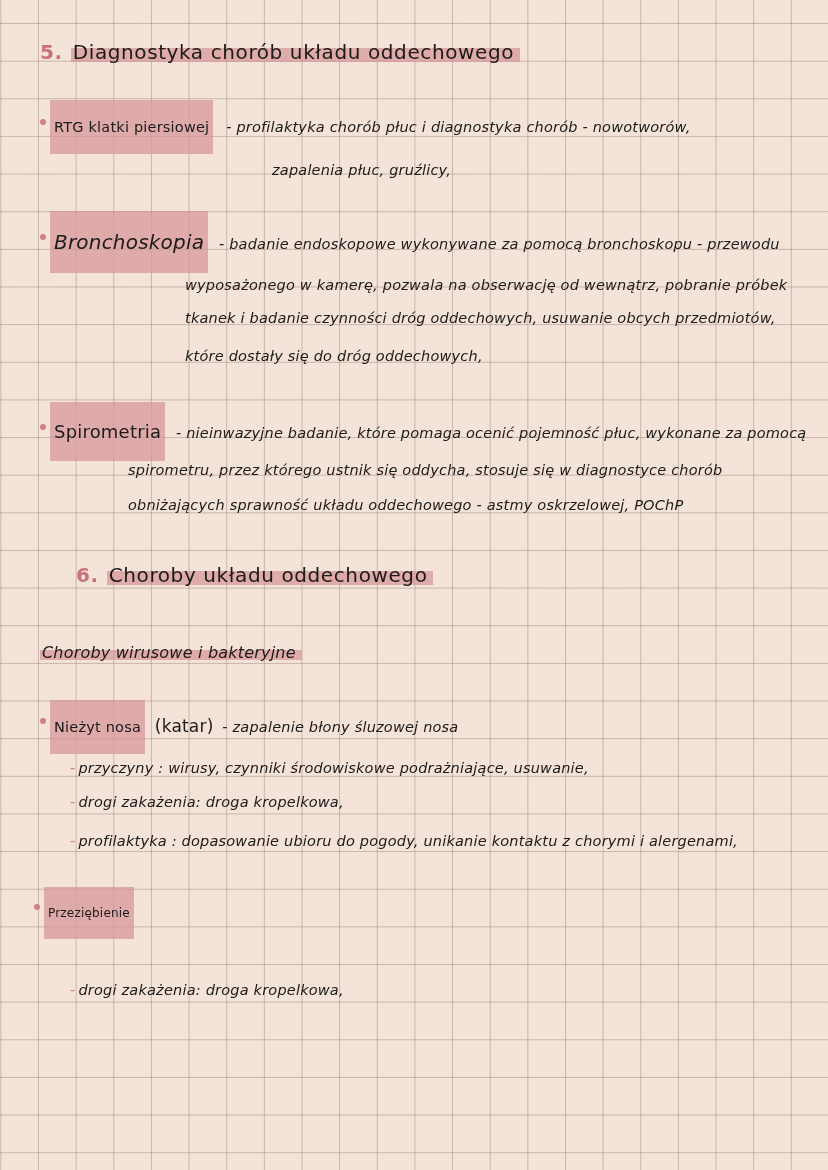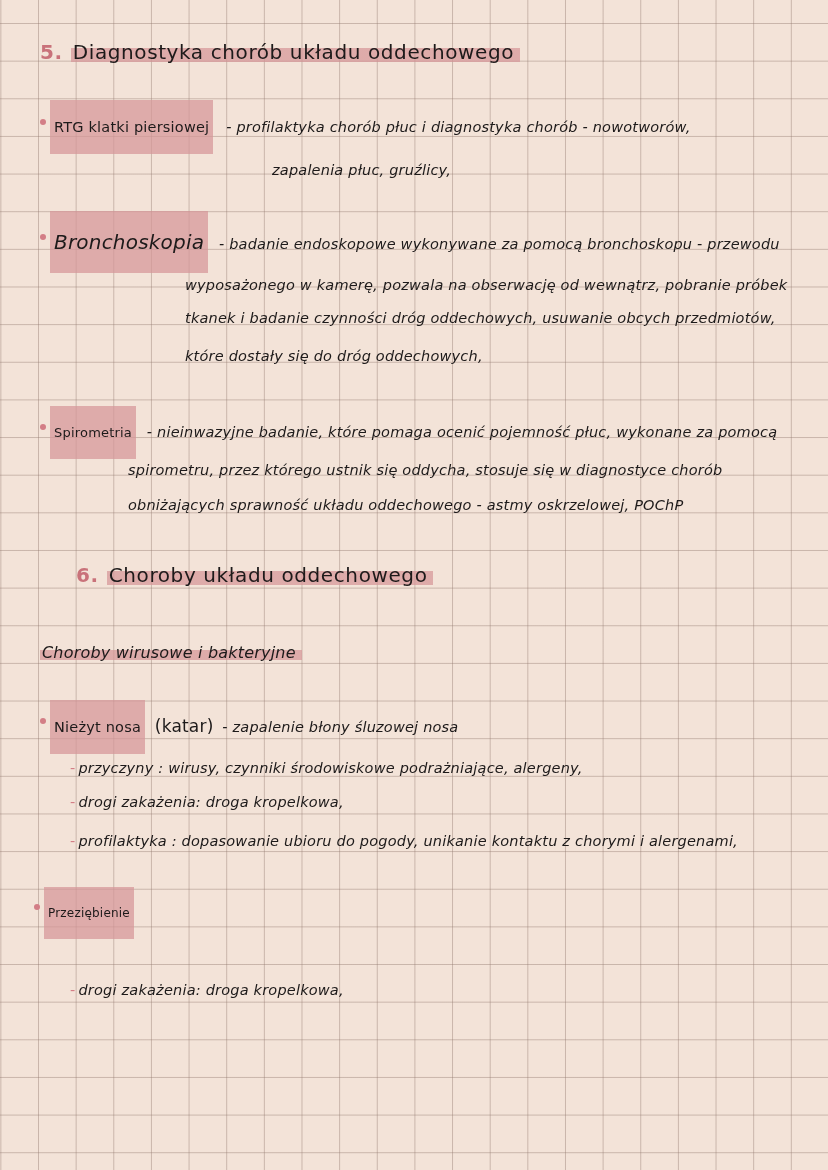--- a/index.html
+++ b/index.html
@@ -55,41 +55,41 @@
 
   <div class="line" style="left:40px; top:232px;">
     <span class="dot"></span><span class="hl-full term" style="font-size:20px;font-style:italic;">Bronchoskopia</span>
     <span style="margin-left:6px;margin-top:26px;">- badanie endoskopowe wykonywane za pomocą bronchoskopu - przewodu</span>
   </div>
   <div class="line" style="left:185px; top:275px;">wyposażonego w kamerę, pozwala na obserwację od wewnątrz, pobranie próbek</div>
   <div class="line" style="left:185px; top:308px;">tkanek i badanie czynności dróg oddechowych, usuwanie obcych przedmiotów,</div>
   <div class="line" style="left:185px; top:346px;">które dostały się do dróg oddechowych,</div>
 
   <div class="line" style="left:40px; top:422px;">
-    <span class="dot"></span><span class="hl-full term" style="font-size:13px;">Spirometria</span>
+    <span class="dot"></span><span class="hl-full term" style="font-size:18px;">Spirometria</span>
     <span style="margin-left:6px;">- nieinwazyjne badanie, które pomaga ocenić pojemność płuc, wykonane za pomocą</span>
   </div>
   <div class="line" style="left:128px; top:460px;">spirometru, przez którego ustnik się oddycha, stosuje się w diagnostyce chorób</div>
   <div class="line" style="left:128px; top:495px;">obniżających sprawność układu oddechowego - astmy oskrzelowej, POChP</div>
 
   <div class="line heading" style="left:38px; top:565px;padding-left:38px;">
     <span class="num">6.</span><span class="hl">Choroby układu oddechowego</span>
   </div>
 
   <div class="line subheading" style="left:40px; top:643px;">
     <span class="hl">Choroby wirusowe i bakteryjne</span>
   </div>
 
   <div class="line" style="left:40px; top:716px;">
     <span class="dot"></span><span class="hl-full term">Nieżyt nosa</span>
     <span style="font-size:17px; font-style:normal; margin-left:5px;">(katar)</span>
     <span style="margin-left:4px;">- zapalenie błony śluzowej nosa</span>
   </div>
   <div class="line" style="left:70px; top:758px;">
-    <span class="dash">-</span><span>przyczyny : wirusy, czynniki środowiskowe podrażniające, alergeny,</span>
+    <span class="dash">-</span><span>przyczyny : wirusy, czynniki środowiskowe podrażniające, usuwanie,</span>
   </div>
   <div class="line" style="left:70px; top:792px;">
     <span class="dash">-</span><span>drogi zakażenia: droga kropelkowa,</span>
   </div>
   <div class="line" style="left:70px; top:831px;">
     <span class="dash">-</span><span>profilaktyka : dopasowanie ubioru do pogody, unikanie kontaktu z chorymi i alergenami,</span>
   </div>
 
   <div class="line" style="left:34px; top:902px;">
     <span class="dot"></span><span class="hl-full term" style="font-size:12px;">Przeziębienie</span>

